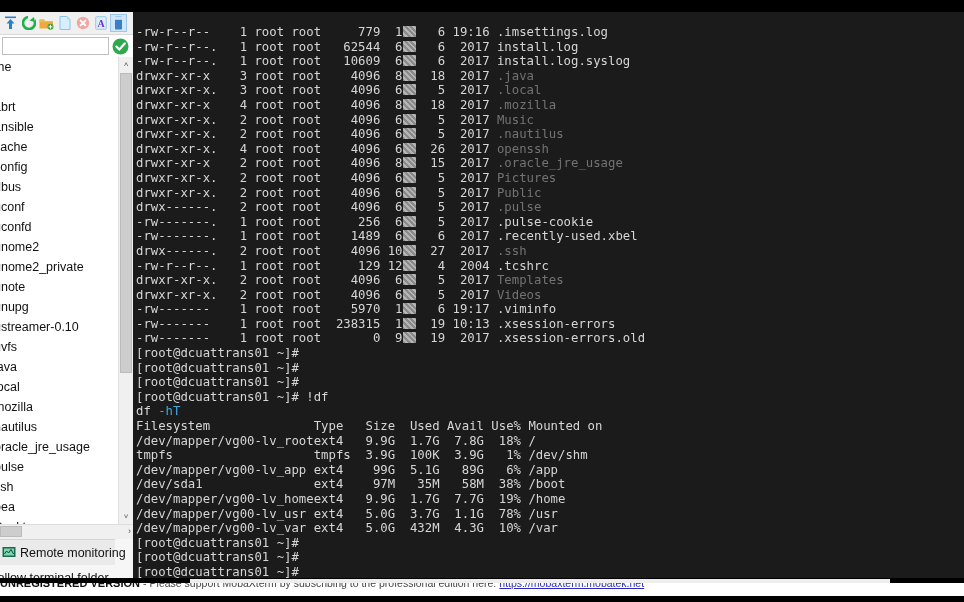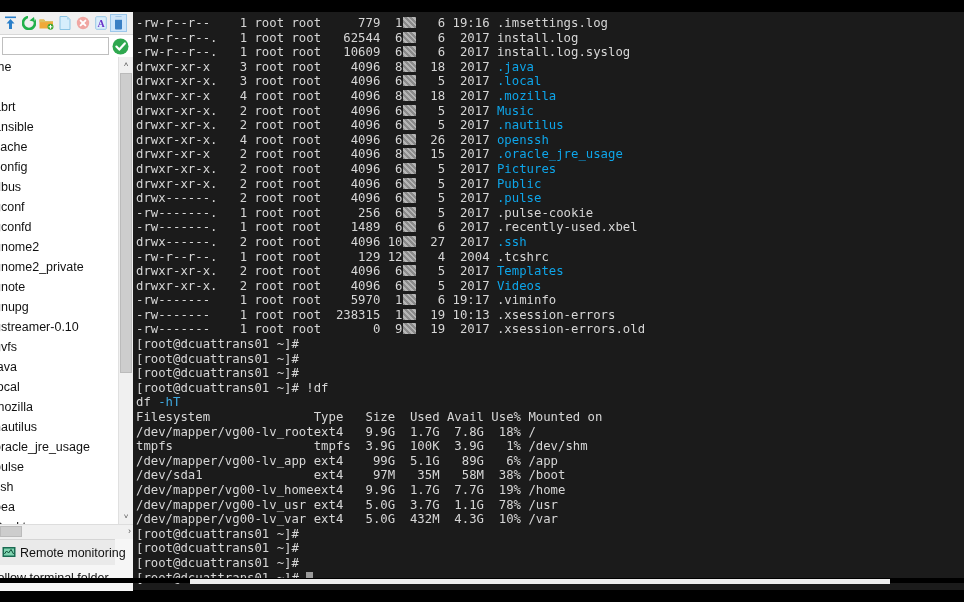--- a/index.html
+++ b/index.html
@@ -48,24 +48,24 @@
   .monicon{width:14px;height:14px;margin-left:2px;margin-right:4px;flex:0 0 auto;}
   .monrow .lbl{font-size:12.5px;color:#111;white-space:nowrap;}
 
   .followrow{position:absolute;left:0;top:553px;width:133px;height:26px;background:#f6f6f6;
              display:flex;align-items:center;}
   .followrow .lbl{font-size:12.5px;color:#111;white-space:nowrap;margin-left:-6px;}
 
   
   .term{position:absolute;left:133px;top:12px;width:831px;height:578px;background:#1b1b1b;
         font-family:"DejaVu Sans Mono","Liberation Mono",monospace;font-size:12.3px;
-        line-height:14.6px;color:#d6d6d6;padding:4px 0 0 3px;box-sizing:border-box;
+        line-height:14.6px;color:#d6d6d6;padding:13px 0 0 3px;box-sizing:border-box;
         white-space:pre;overflow:hidden;}
   .term .line{height:14.6px;}
-  .dir{color:#0ea5e9;}
+  .dir{color:#737373;}
   .opt{color:#3fa9e0;margin-top:6px;}
   .redact{display:inline-block;width:13px;height:11px;vertical-align:-1px;
           background:
             repeating-linear-gradient(45deg,#8a8a8a 0 2px,#b5b5b5 2px 4px);}
   .cursor{display:inline-block;width:7px;height:12px;background:#9a9a9a;vertical-align:-2px;}
 
   
   .statusbar{position:absolute;left:0;top:583px;width:964px;height:13px;background:#fff;
              overflow:hidden;}
   .statusclip{position:absolute;left:0;top:-6px;width:964px;font-size:11px;white-space:nowrap;}
@@ -199,14 +199,22 @@
     <div class="followrow">
       <div class="lbl">follow terminal folder</div>
     </div>
   </div>
 
   <div class="term" id="terminal"><div class="line"><span>-rw-r--r--    1 root root     779  1</span><span class="redact"></span><span>   6 19:16 </span><span>.imsettings.log</span></div><div class="line"><span>-rw-r--r--.   1 root root   62544  6</span><span class="redact"></span><span>   6  2017 </span><span>install.log</span></div><div class="line"><span>-rw-r--r--.   1 root root   10609  6</span><span class="redact"></span><span>   6  2017 </span><span>install.log.syslog</span></div><div class="line"><span>drwxr-xr-x    3 root root    4096  8</span><span class="redact"></span><span>  18  2017 </span><span class="dir">.java</span></div><div class="line"><span>drwxr-xr-x.   3 root root    4096  6</span><span class="redact"></span><span>   5  2017 </span><span class="dir">.local</span></div><div class="line"><span>drwxr-xr-x    4 root root    4096  8</span><span class="redact"></span><span>  18  2017 </span><span class="dir">.mozilla</span></div><div class="line"><span>drwxr-xr-x.   2 root root    4096  6</span><span class="redact"></span><span>   5  2017 </span><span class="dir">Music</span></div><div class="line"><span>drwxr-xr-x.   2 root root    4096  6</span><span class="redact"></span><span>   5  2017 </span><span class="dir">.nautilus</span></div><div class="line"><span>drwxr-xr-x.   4 root root    4096  6</span><span class="redact"></span><span>  26  2017 </span><span class="dir">openssh</span></div><div class="line"><span>drwxr-xr-x    2 root root    4096  8</span><span class="redact"></span><span>  15  2017 </span><span class="dir">.oracle_jre_usage</span></div><div class="line"><span>drwxr-xr-x.   2 root root    4096  6</span><span class="redact"></span><span>   5  2017 </span><span class="dir">Pictures</span></div><div class="line"><span>drwxr-xr-x.   2 root root    4096  6</span><span class="redact"></span><span>   5  2017 </span><span class="dir">Public</span></div><div class="line"><span>drwx------.   2 root root    4096  6</span><span class="redact"></span><span>   5  2017 </span><span class="dir">.pulse</span></div><div class="line"><span>-rw-------.   1 root root     256  6</span><span class="redact"></span><span>   5  2017 </span><span>.pulse-cookie</span></div><div class="line"><span>-rw-------.   1 root root    1489  6</span><span class="redact"></span><span>   6  2017 </span><span>.recently-used.xbel</span></div><div class="line"><span>drwx------.   2 root root    4096 10</span><span class="redact"></span><span>  27  2017 </span><span class="dir">.ssh</span></div><div class="line"><span>-rw-r--r--.   1 root root     129 12</span><span class="redact"></span><span>   4  2004 </span><span>.tcshrc</span></div><div class="line"><span>drwxr-xr-x.   2 root root    4096  6</span><span class="redact"></span><span>   5  2017 </span><span class="dir">Templates</span></div><div class="line"><span>drwxr-xr-x.   2 root root    4096  6</span><span class="redact"></span><span>   5  2017 </span><span class="dir">Videos</span></div><div class="line"><span>-rw-------    1 root root    5970  1</span><span class="redact"></span><span>   6 19:17 </span><span>.viminfo</span></div><div class="line"><span>-rw-------    1 root root  238315  1</span><span class="redact"></span><span>  19 10:13 </span><span>.xsession-errors</span></div><div class="line"><span>-rw-------    1 root root       0  9</span><span class="redact"></span><span>  19  2017 </span><span>.xsession-errors.old</span></div><div class="line"><span>[root@dcuattrans01 ~]#</span></div><div class="line"><span>[root@dcuattrans01 ~]#</span></div><div class="line"><span>[root@dcuattrans01 ~]#</span></div><div class="line"><span>[root@dcuattrans01 ~]# !df</span></div><div class="line"><span>df </span><span class="opt">-hT</span></div><div class="line"><span>Filesystem              Type   Size  Used Avail Use% Mounted on</span></div><div class="line"><span>/dev/mapper/vg00-lv_rootext4   9.9G  1.7G  7.8G  18% /</span></div><div class="line"><span>tmpfs                   tmpfs  3.9G  100K  3.9G   1% /dev/shm</span></div><div class="line"><span>/dev/mapper/vg00-lv_app ext4    99G  5.1G   89G   6% /app</span></div><div class="line"><span>/dev/sda1               ext4    97M   35M   58M  38% /boot</span></div><div class="line"><span>/dev/mapper/vg00-lv_homeext4   9.9G  1.7G  7.7G  19% /home</span></div><div class="line"><span>/dev/mapper/vg00-lv_usr ext4   5.0G  3.7G  1.1G  78% /usr</span></div><div class="line"><span>/dev/mapper/vg00-lv_var ext4   5.0G  432M  4.3G  10% /var</span></div><div class="line"><span>[root@dcuattrans01 ~]#</span></div><div class="line"><span>[root@dcuattrans01 ~]#</span></div><div class="line"><span>[root@dcuattrans01 ~]#</span></div><div class="line"><span>[root@dcuattrans01 ~]# </span><span class="cursor"></span></div></div>
 
   <div class="gapstrip"></div>
   <div class="miniscroll"></div>
 
+  <div class="statusbar">
+    <div class="statusclip">
+      <span class="stat-strong">UNREGISTERED VERSION</span>
+      <span class="stat-txt">-</span>
+      <span class="stat-txt">Please support MobaXterm by subscribing to the professional edition here:</span>
+      <span class="stat-link">https://mobaxterm.mobatek.net</span>
+    </div>
+  </div>
   <div class="botcrop"></div>
 </div>
 
 </body></html>

